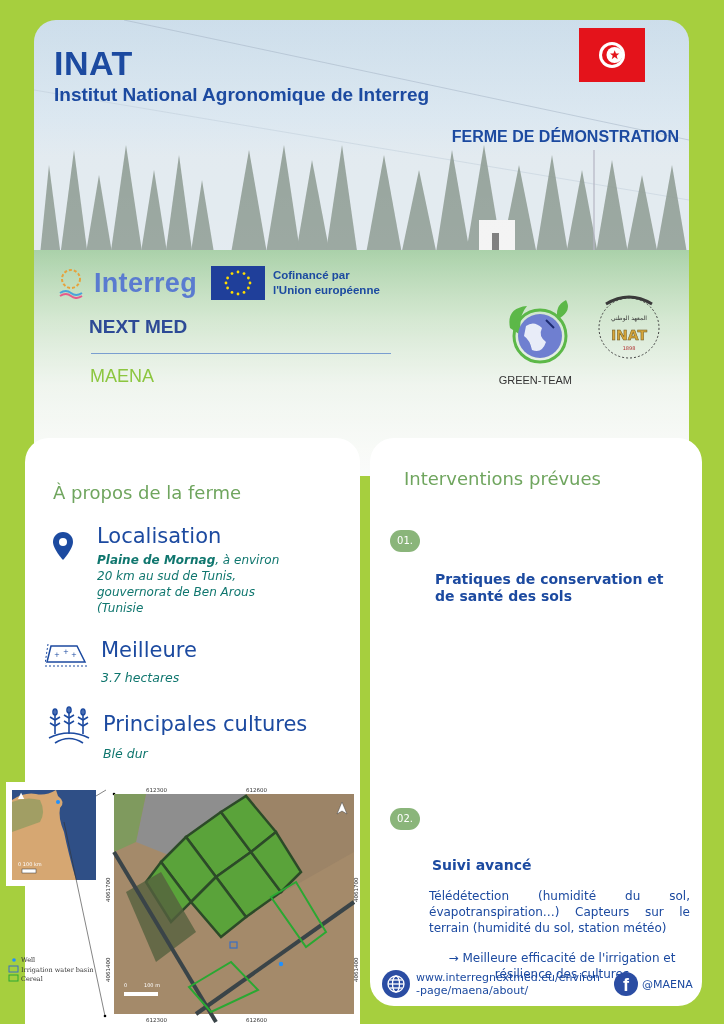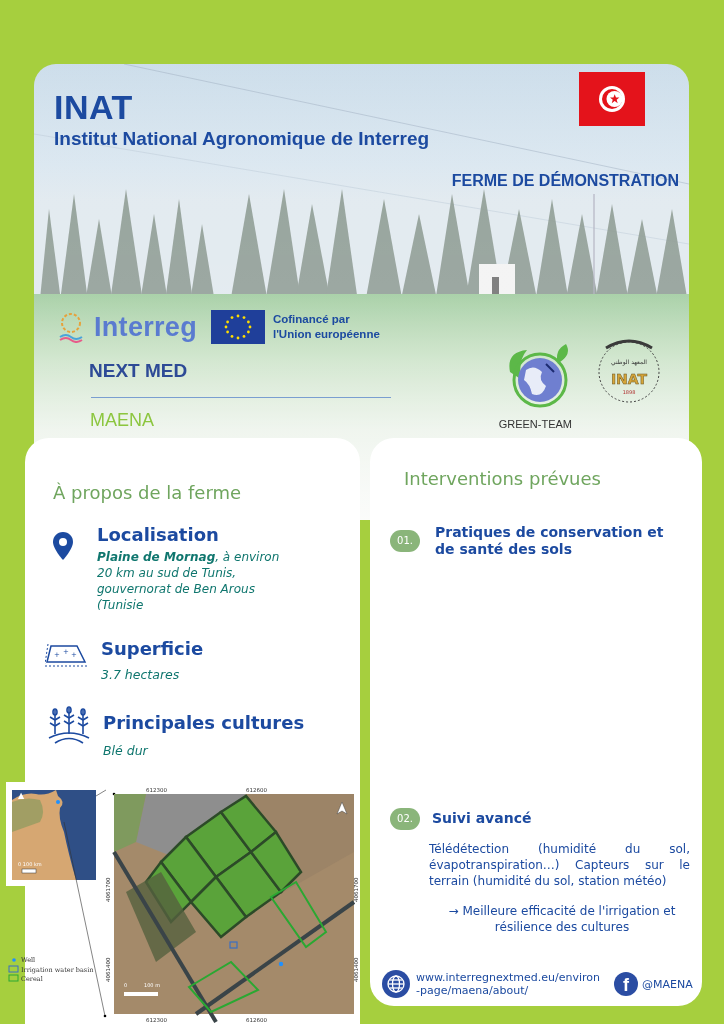--- a/index.html
+++ b/index.html
@@ -7,21 +7,20 @@
   body {
     background: #a6cf3e;
     font-family: "DejaVu Sans", sans-serif;
     position: relative;
   }
   
   .hero {
     position: absolute; left: 34px; top: 20px; width: 655px; height: 456px;
     border-radius: 22px; overflow: hidden;
     background: linear-gradient(180deg, #c9dbe9 0%, #d8e5ef 22%, #dfe8ee 30%);
-    margin-top: 44px;
   }
   .hero .sky-lines { position:absolute; inset:0; }
   .hero .trees {
     position: absolute; left: 0; right: 0; top: 125px; height: 120px;
   }
   .hero .field {
     position: absolute; left: 0; right: 0; top: 230px; bottom: 0;
     background: linear-gradient(180deg, #9bc99a 0%, #c4dfc0 30%, #e6efe4 60%, #f6f8f5 100%);
   }
   .hero .fade {
@@ -76,34 +75,34 @@
   
   .card {
     position: absolute; background: #ffffff; border-radius: 24px;
   }
   .card-left { left: 25px; top: 438px; width: 335px; height: 586px; border-bottom-left-radius: 0; border-bottom-right-radius: 0;}
   .card-right { left: 370px; top: 438px; width: 332px; height: 568px; }
   .section-title {
     position: absolute; font-size: 18px; color: #6fa55e;
   }
   .info-block { position:absolute; }
-  .info-title { font-size: 18px; font-weight: bold; color: #1c4aa0; }
+  .info-title { font-size: 21px; font-weight: normal; color: #1c4aa0; }
   .info-text { font-size: 12px; color: #0f766e; line-height: 16px; font-style: italic; }
   .info-text b { font-weight: bold; }
 
   
   .map-area { position:absolute; left: 6px; top: 782px; width: 354px; height: 242px; }
 
   
   .intervention { position: absolute; left: 20px; width: 300px; }
   .num-badge {
     position: absolute; left: 0; width: 30px; height: 22px; border-radius: 11px;
     background: #8ab57a; color: #fff; font-size: 10px; text-align:center; line-height: 22px;
   }
-  .int-title { margin-left: 45px; font-size: 14px; font-weight: bold; color: #1c4aa0; line-height: 17px; }
+  .int-title { margin-left: 45px; font-size: 14px; font-weight: bold; color: #1c4aa0; line-height: 17px; margin-top: 47px; }
   .int-body { margin-left: 39px; margin-top: 10px; font-size: 12px; color: #1c4aa0; line-height: 16px; text-align: justify; }
 
   .footer { position:absolute; left: 12px; top: 532px; width: 320px; display:flex; align-items:center; }
   .globe {
     width: 28px; height: 28px; border-radius: 50%; background: #2b4da3;
     display:flex; align-items:center; justify-content:center;
   }
   .url { margin-left: 6px; font-size: 11px; color: #1c4aa0; line-height: 13px; }
   .fb { margin-left: 14px; width: 24px; height: 24px; border-radius: 50%; background: #2b4da3; color: #fff;
     font-weight: bold; font-family: "Liberation Sans", sans-serif; font-size: 18px; text-align:center; line-height: 26px; }
@@ -242,21 +241,21 @@
   <div class="info-block" style="left:20px; top:200px;">
     <svg width="46" height="26" viewBox="0 0 46 26" style="position:absolute; left:0; top:4px;">
       <polygon points="6,4 32,4 40,20 2,20" fill="none" stroke="#1c4aa0" stroke-width="1.5"></polygon>
       <line x1="0" y1="24" x2="44" y2="24" stroke="#1c4aa0" stroke-width="1" stroke-dasharray="2 2"></line>
       <line x1="3" y1="2" x2="0" y2="22" stroke="#1c4aa0" stroke-width="1" stroke-dasharray="2 2"></line>
       <text x="9" y="15" font-size="7" fill="#1c4aa0">+</text>
       <text x="18" y="12" font-size="7" fill="#1c4aa0">+</text>
       <text x="26" y="15" font-size="7" fill="#1c4aa0">+</text>
     </svg>
     <div style="position:absolute; left:56px; top:0; width:240px;">
-      <div class="info-title">Superficie</div>
+      <div class="info-title">Meilleure</div>
       <div class="info-text" style="margin-top:8px; font-size:12.5px;">3.7 hectares</div>
     </div>
   </div>
 
   <div class="info-block" style="left:20px; top:268px;">
     <svg width="44" height="38" viewBox="0 0 44 38" style="position:absolute; left:2px; top:0;">
       <g stroke="#1c4aa0" stroke-width="1.6" fill="none">
         <line x1="8" y1="4" x2="8" y2="28"></line>
           <line x1="22" y1="2" x2="22" y2="28"></line>
           <line x1="36" y1="4" x2="36" y2="28"></line>

